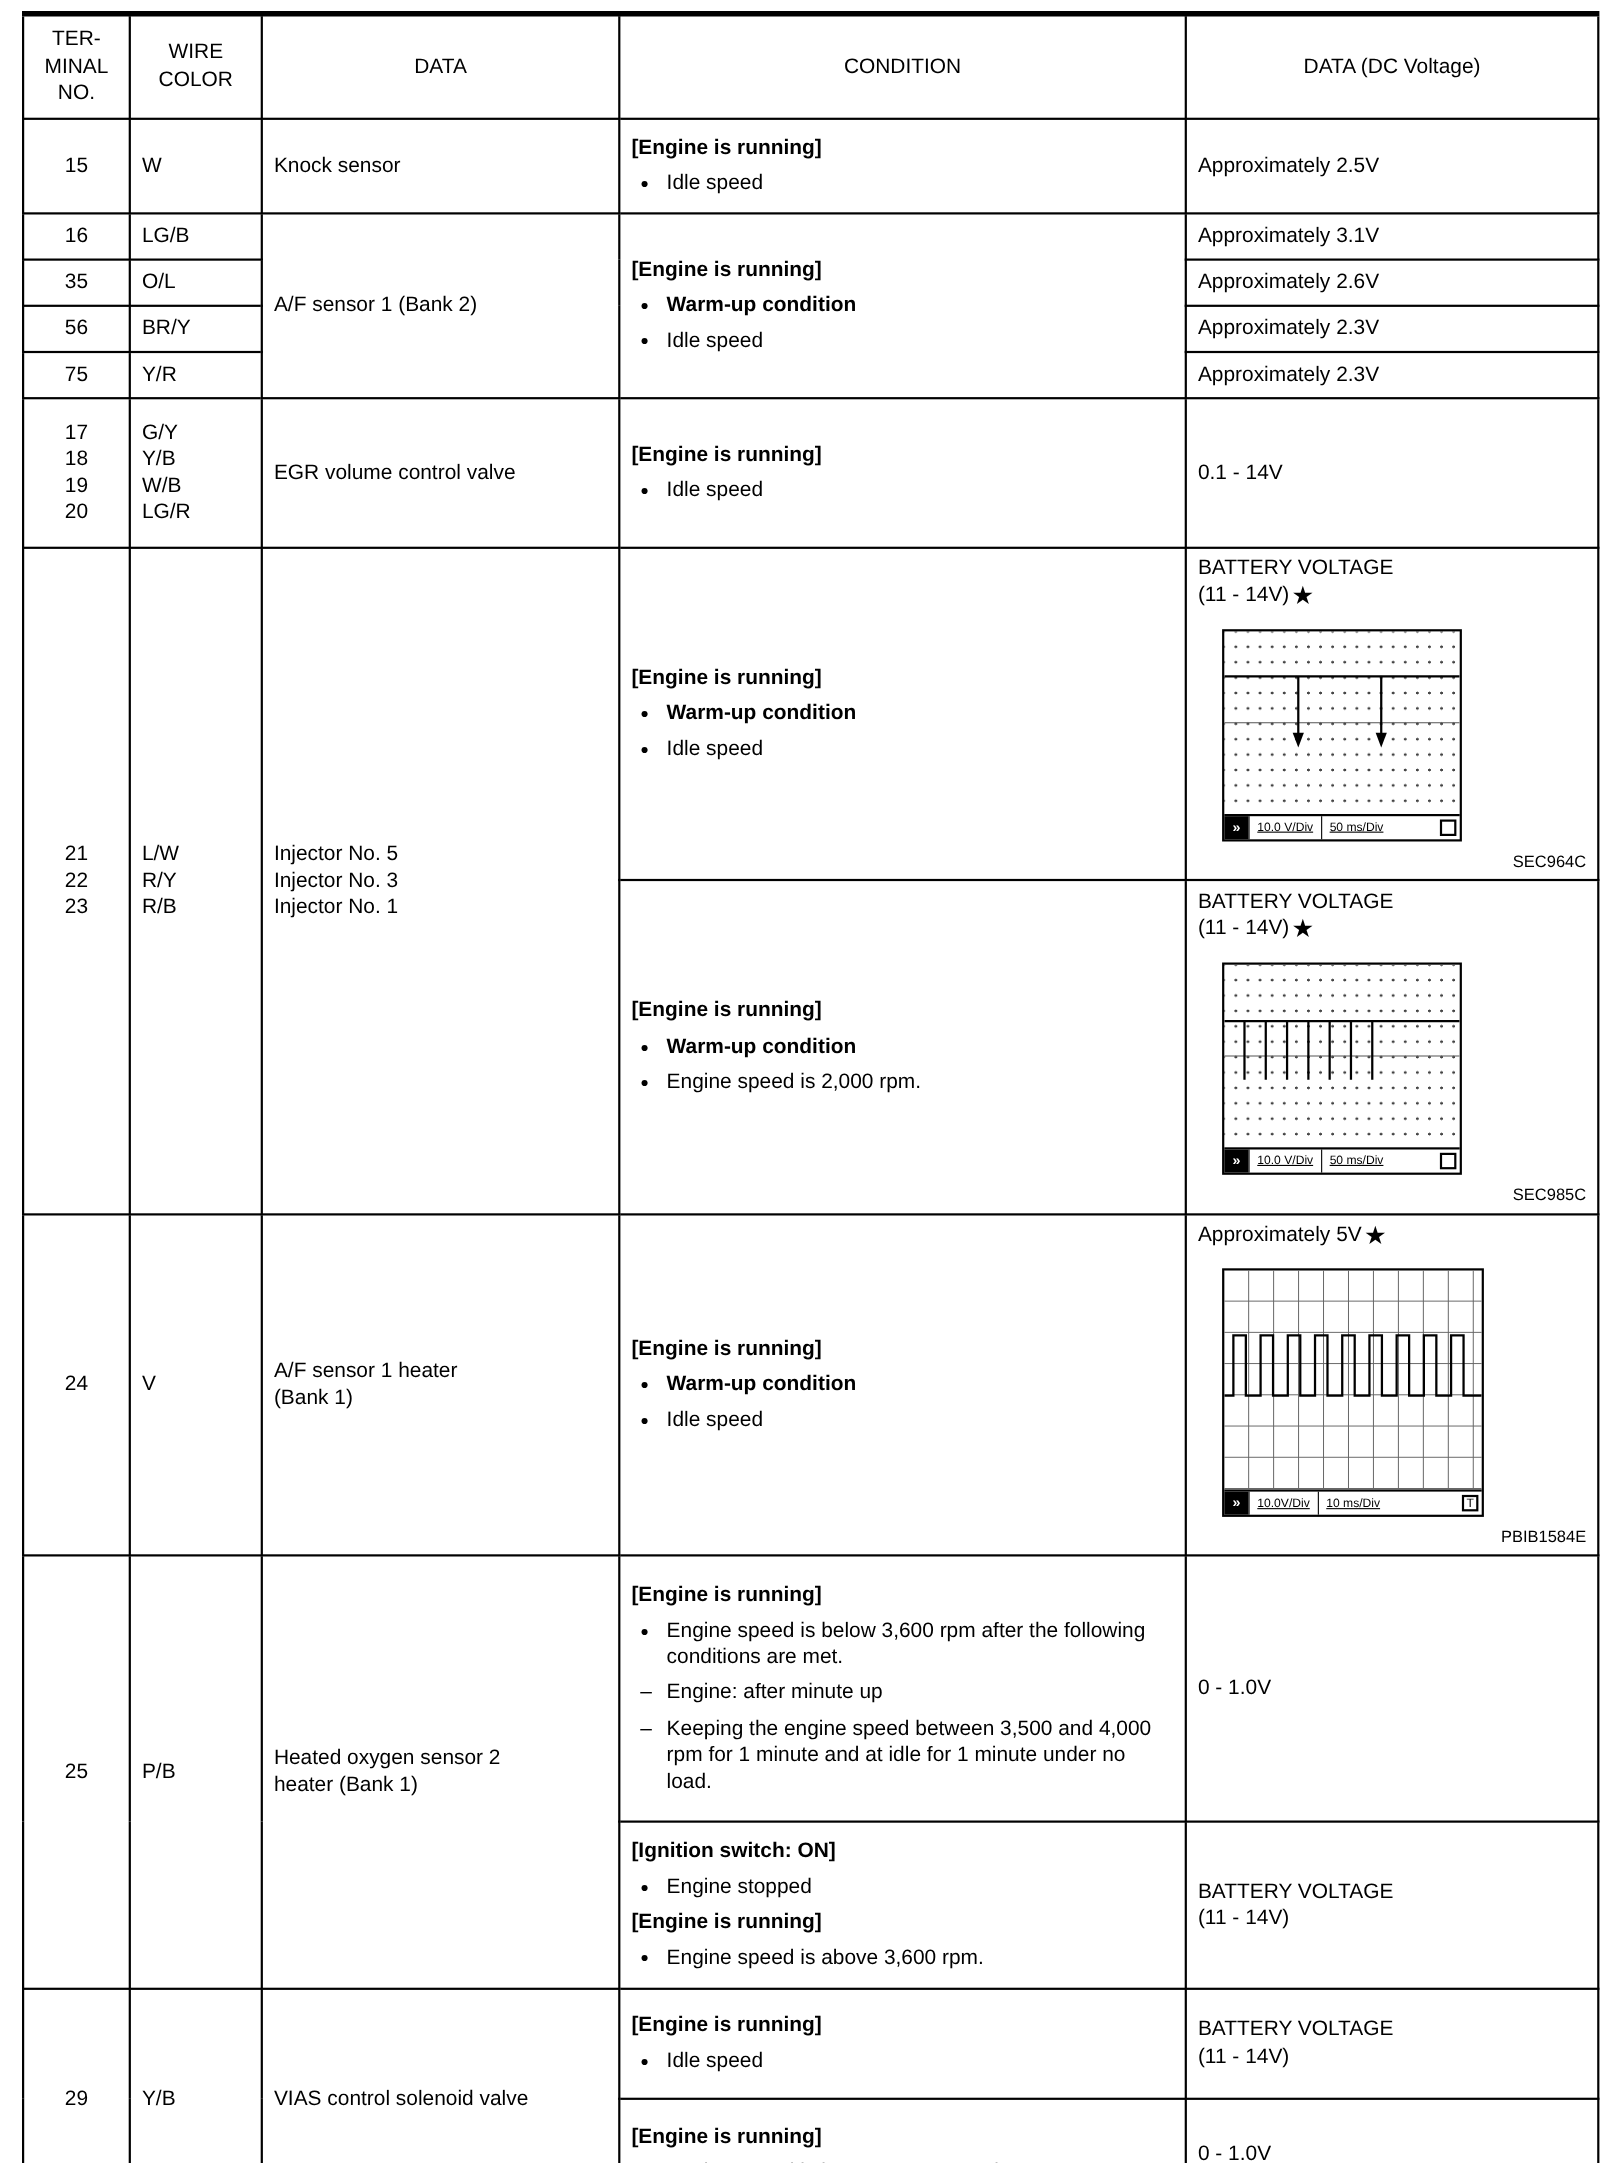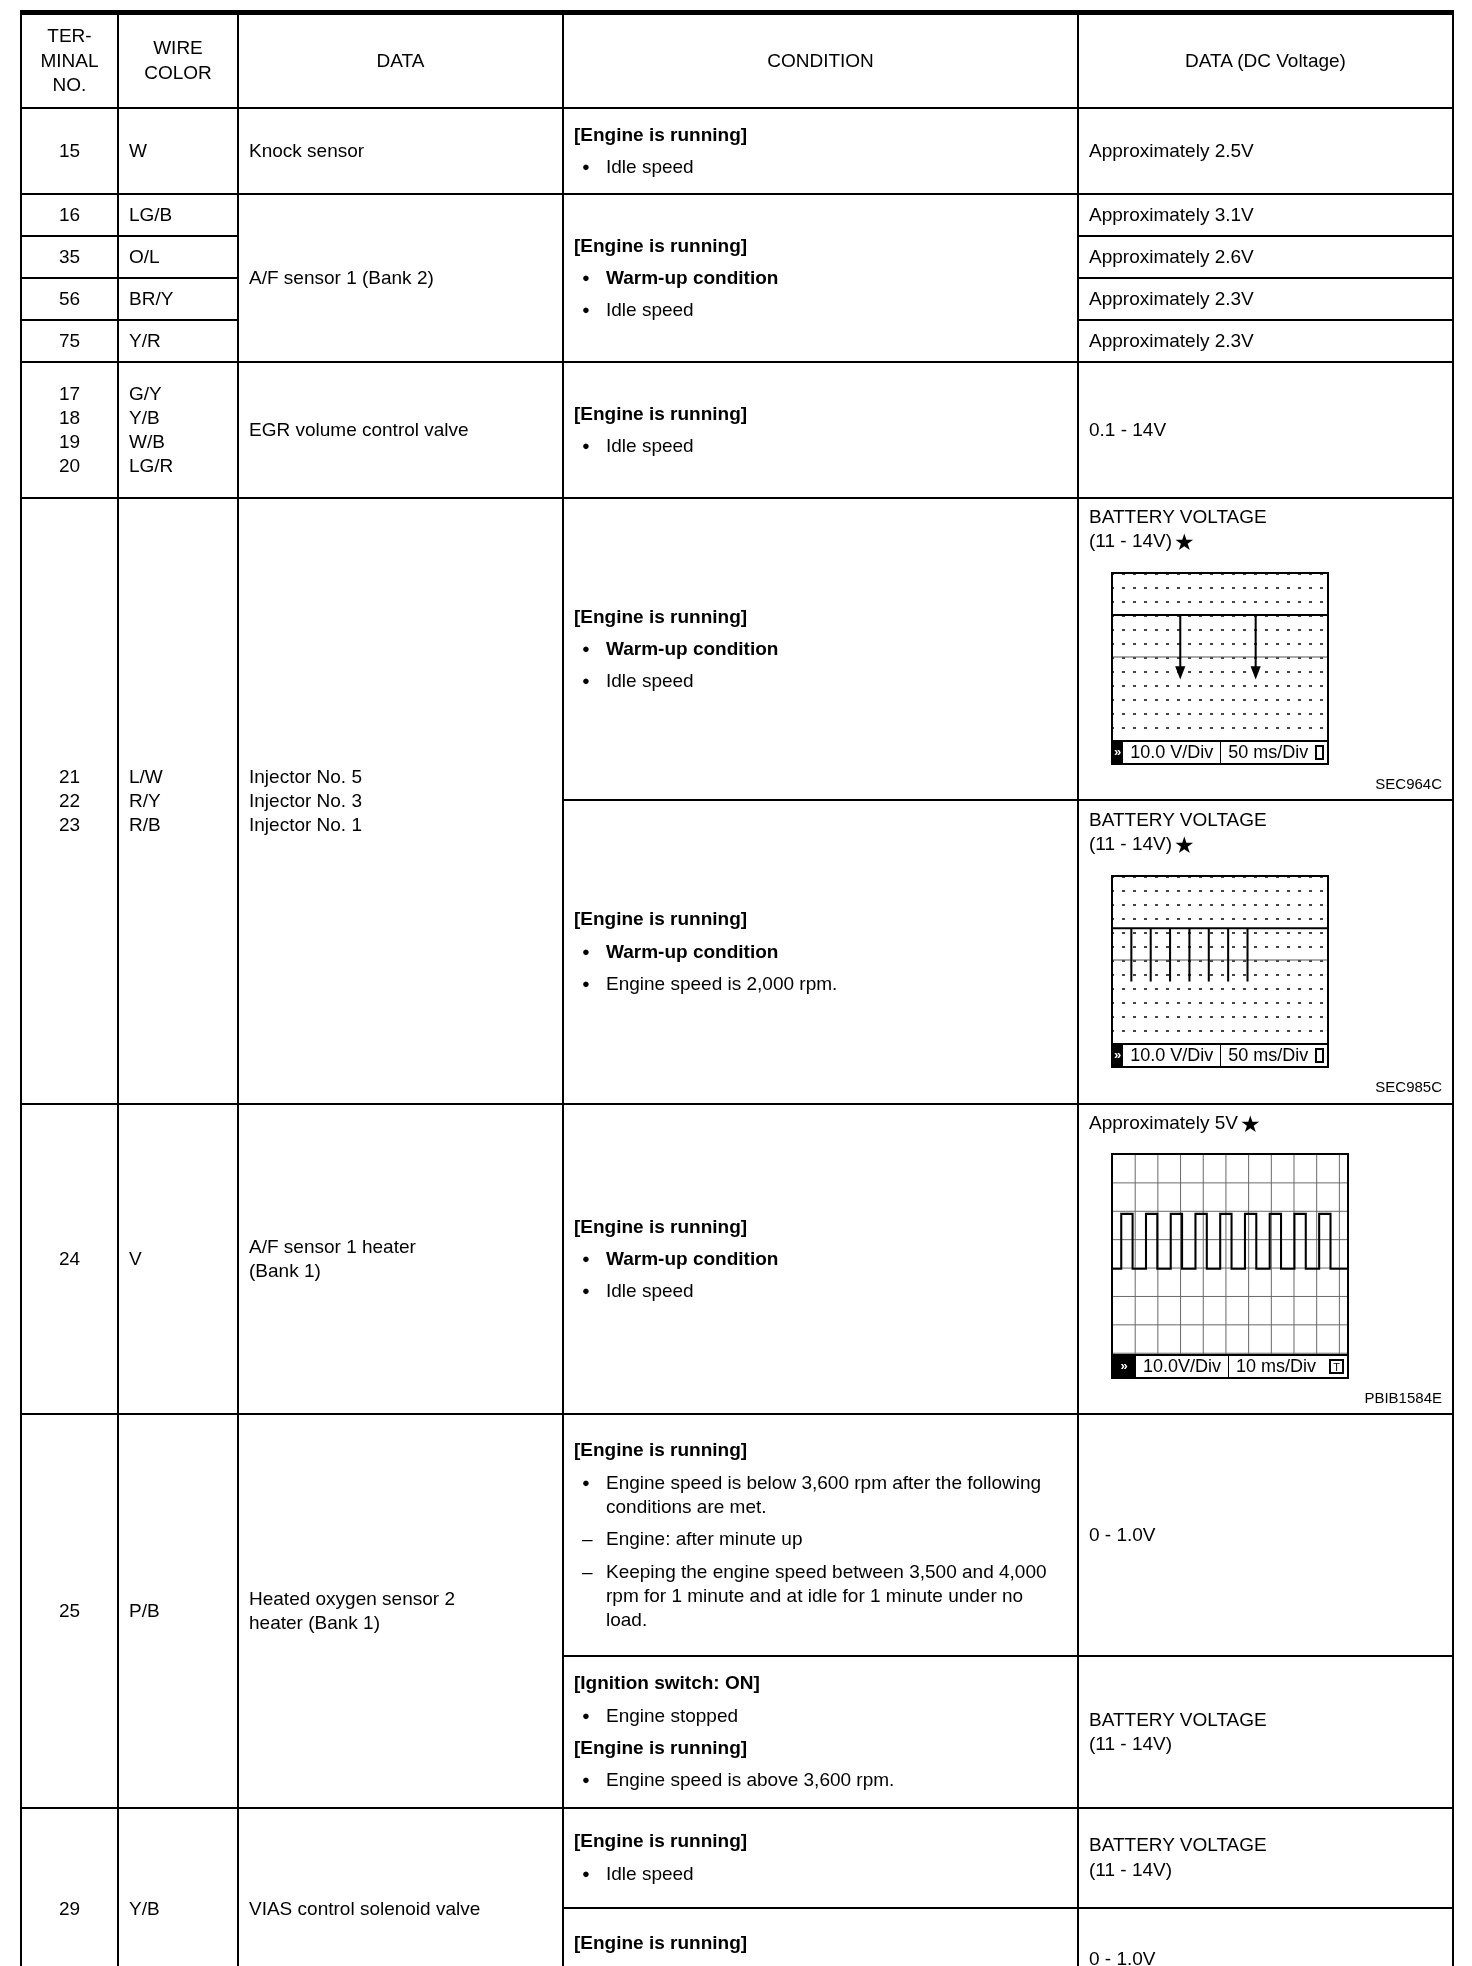--- a/index.html
+++ b/index.html
@@ -67,22 +67,22 @@
     background-size: 22.7px 28.4px;
     background-position: -1px -1px;
   }
   .scope-bar { border-top: 2px solid #000; height: 23px; display: flex; align-items: stretch; }
   .scope-bar .ff {
     background: #000; color: #fff; width: 22px;
     display: flex; align-items: center; justify-content: center;
     font-size: 13px; font-weight: bold;
   }
   .scope-bar .bar-lbl {
-    font-size: 18px; display: flex; align-items: center;
-    padding: 0 7px; border-left: 1px solid #000; white-space: nowrap;
+    font-size: 11px; display: flex; align-items: center;
+    padding: 0 7px; border-left: 1px solid #000; white-space: nowrap; text-decoration: underline;
   }
   .bar-end {
     width: 15px; height: 15px; border: 2px solid #000;
     margin: auto 3px auto auto;
     font-size: 11px; display: flex; align-items: center; justify-content: center;
   }
   .scope3 { width: 238px; }
   .scope3 .scope-screen { height: 199px; }
   .ref { text-align: right; font-size: 15px; margin-top: 9px; }
 </style>

